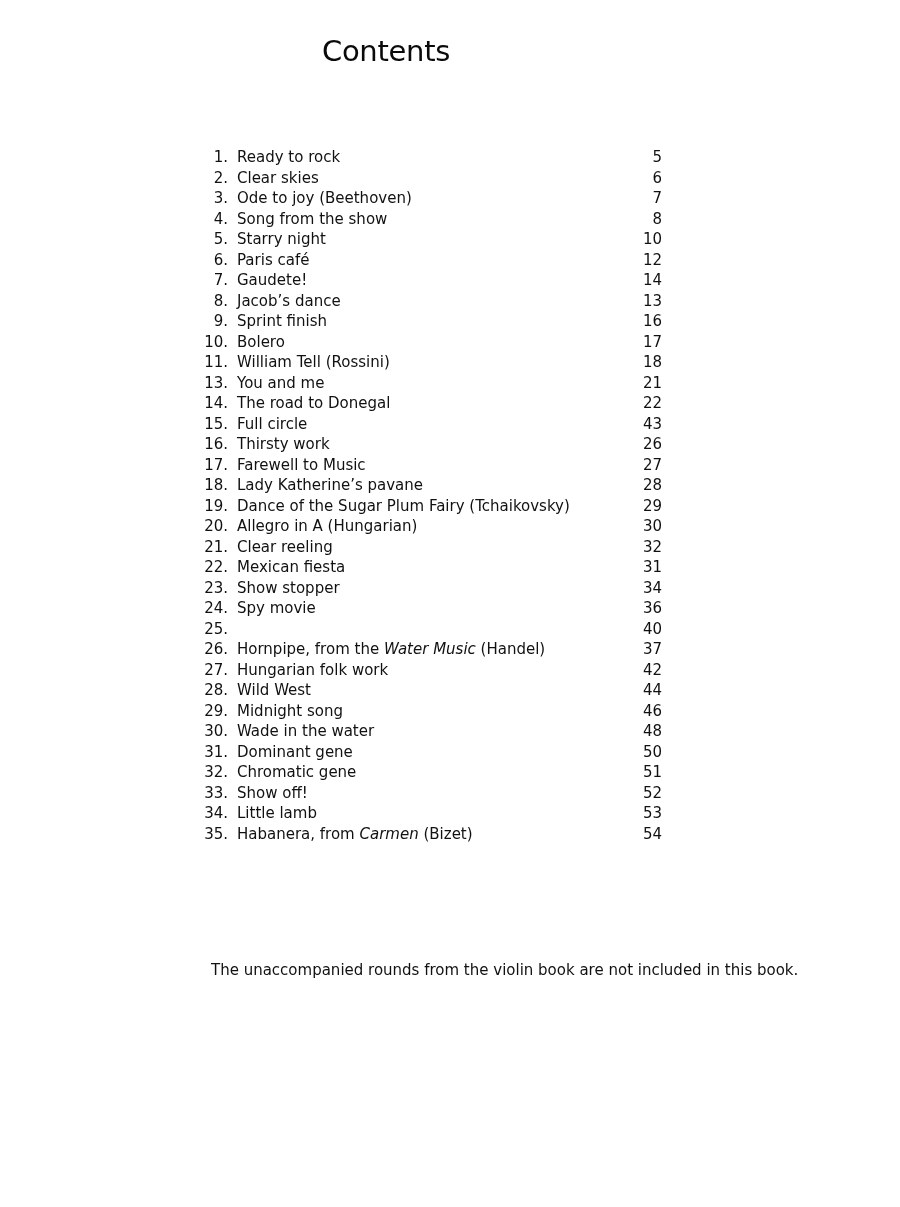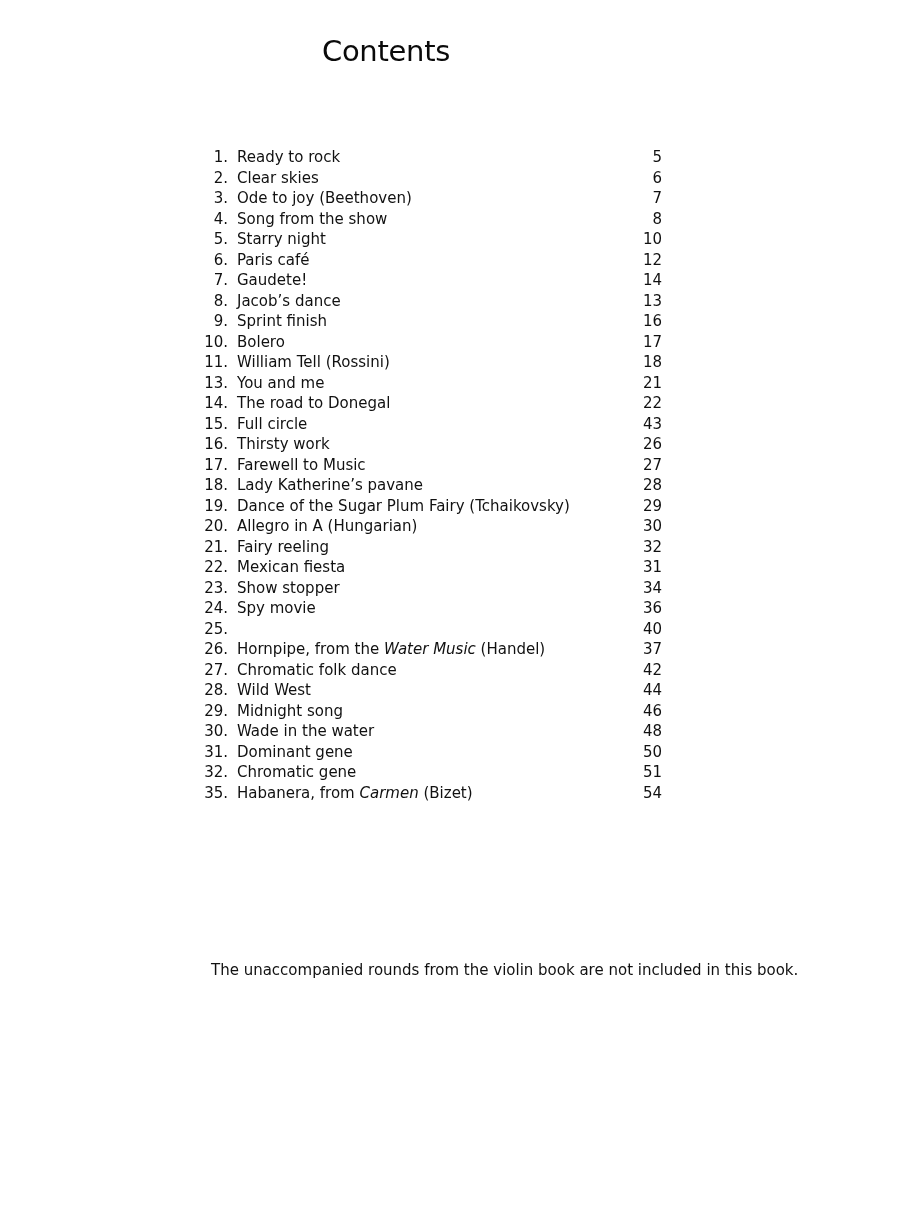--- a/index.html
+++ b/index.html
@@ -168,21 +168,21 @@
       <span class="toc-title"><span>Dance of the Sugar Plum Fairy (Tchaikovsky)</span></span>
       <span class="toc-page">29</span>
     </li>
     <li class="toc-row">
       <span class="toc-num">20.</span>
       <span class="toc-title"><span>Allegro in A (Hungarian)</span></span>
       <span class="toc-page">30</span>
     </li>
     <li class="toc-row">
       <span class="toc-num">21.</span>
-      <span class="toc-title"><span>Fairy reeling</span></span>
+      <span class="toc-title"><span>Clear reeling</span></span>
       <span class="toc-page">32</span>
     </li>
     <li class="toc-row">
       <span class="toc-num">22.</span>
       <span class="toc-title"><span>Mexican fiesta</span></span>
       <span class="toc-page">31</span>
     </li>
     <li class="toc-row">
       <span class="toc-num">23.</span>
       <span class="toc-title"><span>Show stopper</span></span>
@@ -197,21 +197,21 @@
       <span class="toc-num">25.</span>
       <span class="toc-page">40</span>
     </li>
     <li class="toc-row">
       <span class="toc-num">26.</span>
       <span class="toc-title"><span>Hornpipe, from the </span><em>Water Music</em><span> (Handel)</span></span>
       <span class="toc-page">37</span>
     </li>
     <li class="toc-row">
       <span class="toc-num">27.</span>
-      <span class="toc-title"><span>Chromatic folk dance</span></span>
+      <span class="toc-title"><span>Hungarian folk work</span></span>
       <span class="toc-page">42</span>
     </li>
     <li class="toc-row">
       <span class="toc-num">28.</span>
       <span class="toc-title"><span>Wild West</span></span>
       <span class="toc-page">44</span>
     </li>
     <li class="toc-row">
       <span class="toc-num">29.</span>
       <span class="toc-title"><span>Midnight song</span></span>
@@ -226,19 +226,29 @@
       <span class="toc-num">31.</span>
       <span class="toc-title"><span>Dominant gene</span></span>
       <span class="toc-page">50</span>
     </li>
     <li class="toc-row">
       <span class="toc-num">32.</span>
       <span class="toc-title"><span>Chromatic gene</span></span>
       <span class="toc-page">51</span>
     </li>
     <li class="toc-row">
+      <span class="toc-num">33.</span>
+      <span class="toc-title"><span>Show off!</span></span>
+      <span class="toc-page">52</span>
+    </li>
+    <li class="toc-row">
+      <span class="toc-num">34.</span>
+      <span class="toc-title"><span>Little lamb</span></span>
+      <span class="toc-page">53</span>
+    </li>
+    <li class="toc-row">
       <span class="toc-num">35.</span>
       <span class="toc-title"><span>Habanera, from </span><em>Carmen</em><span> (Bizet)</span></span>
       <span class="toc-page">54</span>
     </li>
   </ul>
 
 <p class="footnote">The unaccompanied rounds from the violin book are not included in this book.</p>
 
 </body></html>

